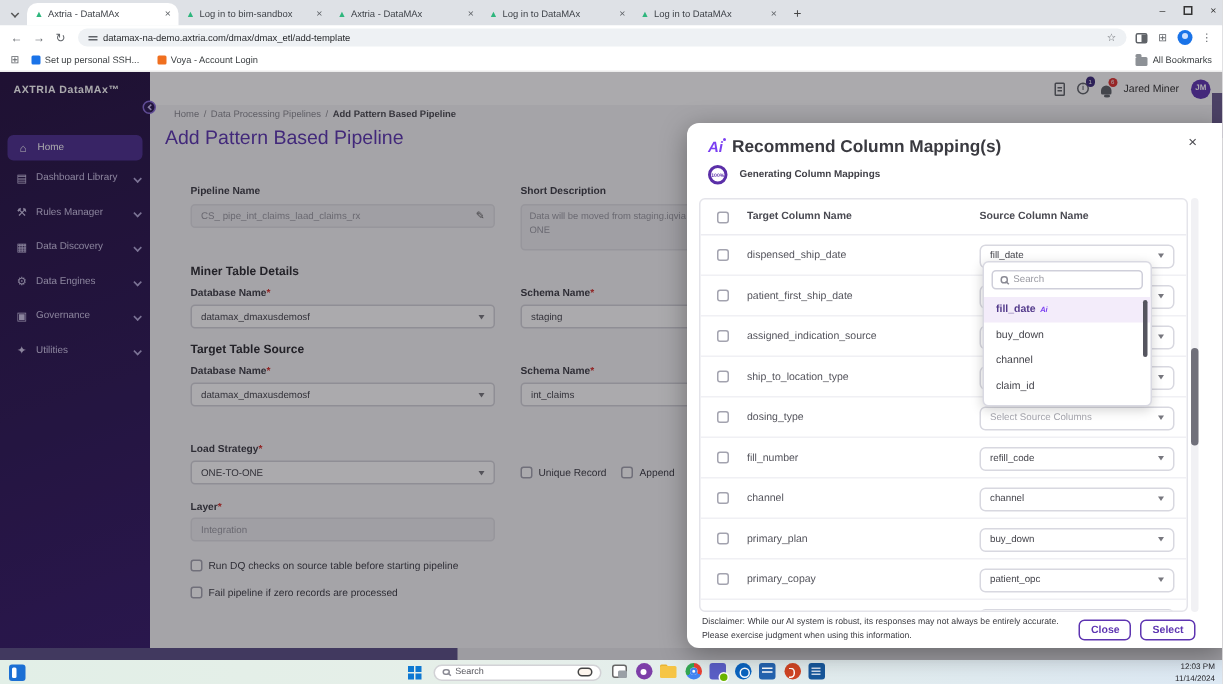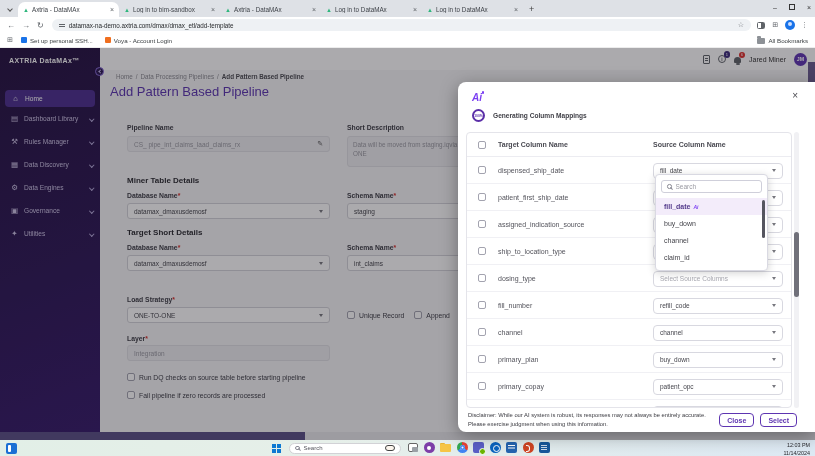--- a/index.html
+++ b/index.html
@@ -315,21 +315,21 @@
       <div class="flabel" style="left:27px;top:144px"><span>Database Name</span><span class="req">*</span></div>
       <div class="field" style="left:27px;top:155px;width:203px">
         <span>datamax_dmaxusdemosf</span>
         <i class="caret"></i>
       </div>
       <div class="flabel" style="left:247px;top:144px"><span>Schema Name</span><span class="req">*</span></div>
       <div class="field" style="left:247px;top:155px;width:211px">
         <span>staging</span>
       </div>
 
-      <div class="sechead" style="left:27px;top:180px">Target Short Details</div>
+      <div class="sechead" style="left:27px;top:180px">Target Table Source</div>
       <div class="flabel" style="left:27px;top:196px"><span>Database Name</span><span class="req">*</span></div>
       <div class="field" style="left:27px;top:207px;width:203px">
         <span>datamax_dmaxusdemosf</span>
         <i class="caret"></i>
       </div>
       <div class="flabel" style="left:247px;top:196px"><span>Schema Name</span><span class="req">*</span></div>
       <div class="field" style="left:247px;top:207px;width:211px">
         <span>int_claims</span>
       </div>
 
@@ -364,20 +364,21 @@
         <div class="hthumb"></div>
       </div>
     <div class="vthumb"></div>
 
     <div class="overlay"></div>
 
     <div class="modal">
       <span class="m-close">×</span>
       <div class="m-head">
         <span class="ailogo">Ai</span>
+        <span class="m-title">Recommend Column Mapping(s)</span>
       </div>
       <div class="m-prog">
         <span class="ring">100%</span>
         <span class="m-proglabel">Generating Column Mappings</span>
       </div>
 
       <div class="mtable">
         <div class="thead">
           <span class="cb"></span>
           <span class="th t1">Target Column Name</span>

